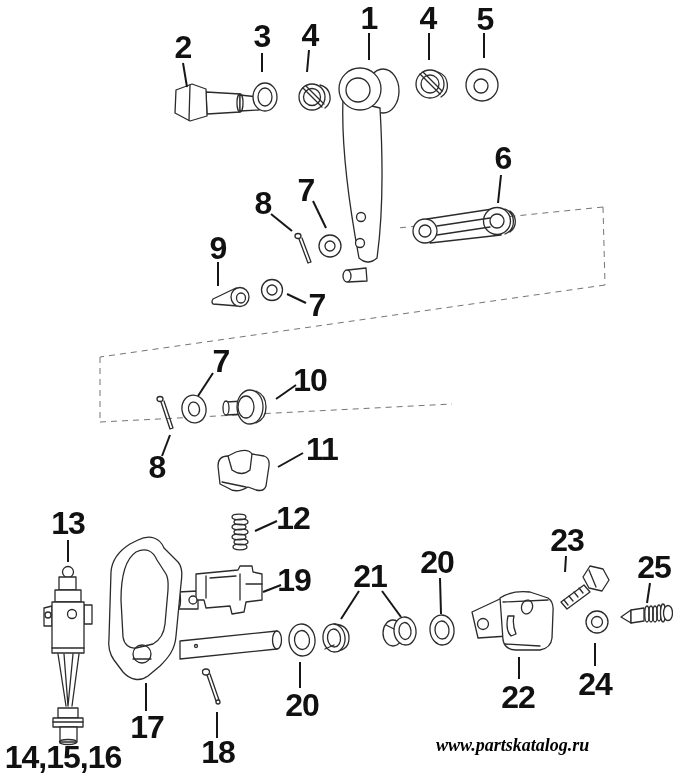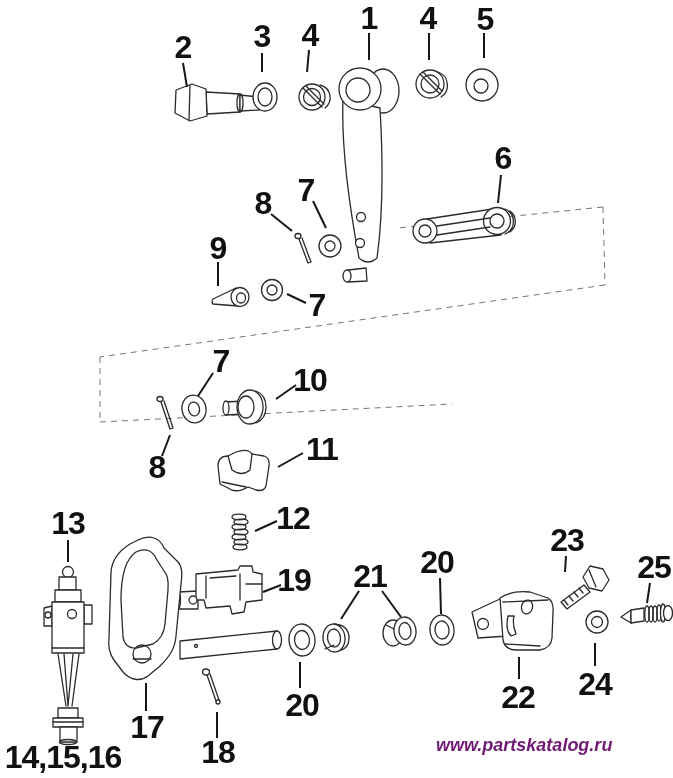--- a/index.html
+++ b/index.html
@@ -281,14 +281,14 @@
         <line x1="300" y1="662" x2="300" y2="688" class="leader"></line>
         <text x="302" y="716" class="callout">20</text>
         <line x1="146" y1="683" x2="146" y2="711" class="leader"></line>
         <text x="147" y="738" class="callout">17</text>
         <line x1="217" y1="712" x2="217" y2="738" class="leader"></line>
         <text x="218" y="763" class="callout">18</text>
         <text x="63" y="768" class="callout">14,15,16</text>
       </g>
 </svg>
 
-<div class="watermark" style="color: #701a75;">www.partskatalog.ru</div>
+<div class="watermark" style="color: #000000; font-family: Liberation Serif, serif;">www.partskatalog.ru</div>
 </div>
 
 </body></html>

